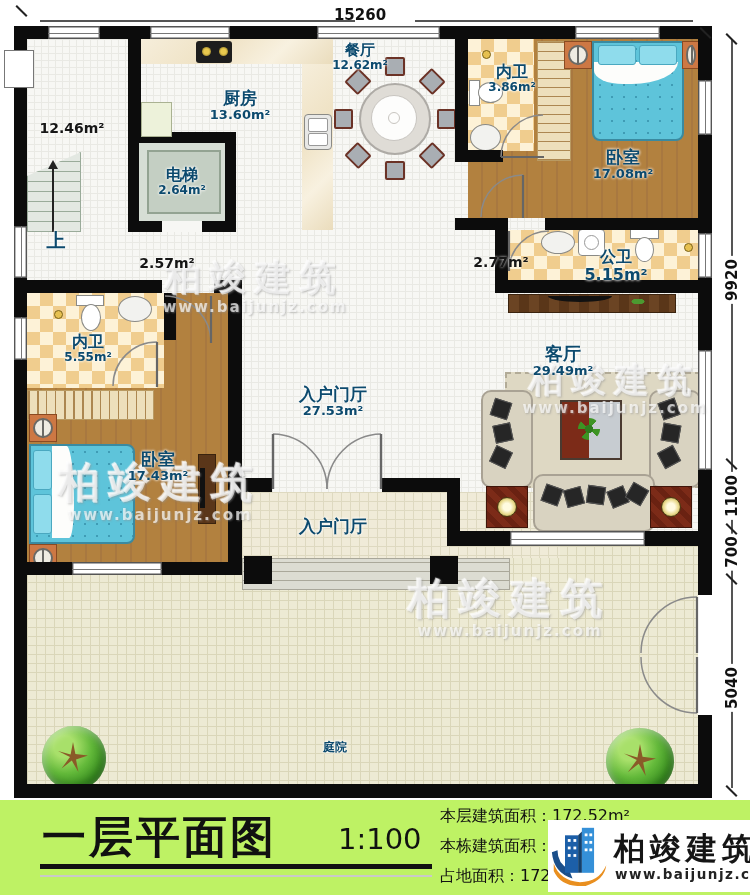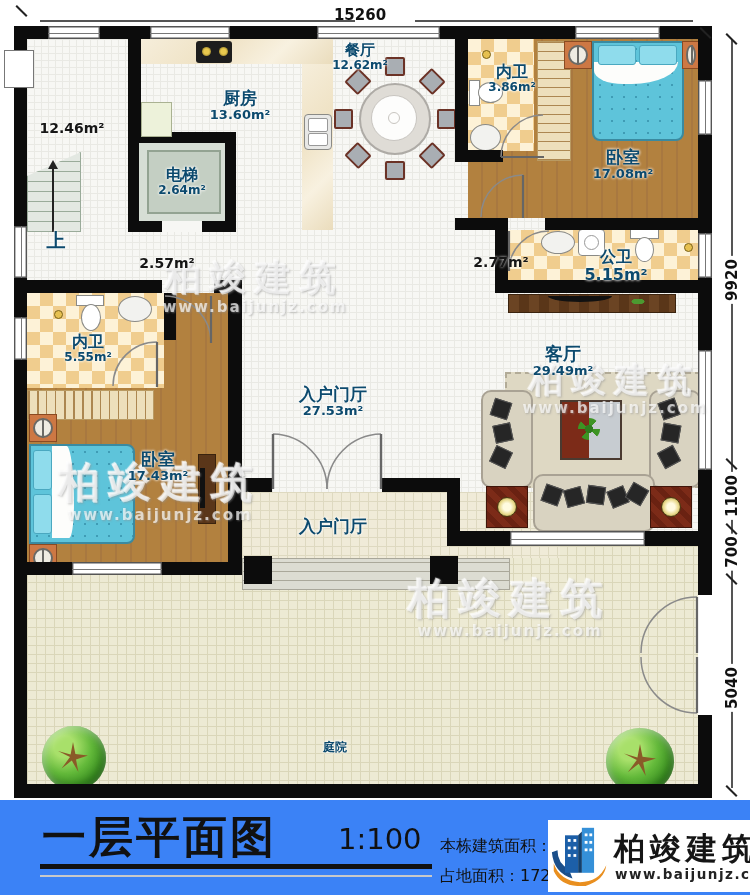--- a/index.html
+++ b/index.html
@@ -344,25 +344,26 @@
   <div class="dim dim-v" style="left:732px;top:688px;">5040</div>
   <div class="tick" style="left:14px;top:10px;"></div>
   <div class="tick" style="left:698px;top:32px;"></div>
   <div class="tick" style="left:724px;top:38px;"></div>
   <div class="tick" style="left:724px;top:463px;"></div>
   <div class="tick" style="left:724px;top:528px;"></div>
   <div class="tick" style="left:724px;top:578px;"></div>
   <div class="tick" style="left:724px;top:790px;"></div>
  </div>
 
- <div class="abs" style="left:0;top:800px;width:750px;height:95px;background:#3b82f6;">
+ <div class="abs" style="left:0;top:800px;width:750px;height:95px;background:#bef264;">
   <div class="tb-title" style="left:42px;top:8px;">一层平面图</div>
   <div class="tb-scale" style="left:338px;top:22px;">1:100</div>
   <div class="tb-rule1" style="left:40px;top:64px;width:392px;height:5px;"></div>
   <div class="tb-rule2" style="left:40px;top:75px;width:392px;height:2px;"></div>
+  <div class="tb-stat" style="left:440px;top:6px;">本层建筑面积：172.52m²</div>
   <div class="tb-stat" style="left:440px;top:36px;">本栋建筑面积：485.37m²（不含庭院面积）</div>
   <div class="tb-stat" style="left:440px;top:66px;">占地面积：172.52m²  层高：3.6m</div>
   <div class="logo" style="left:548px;top:20px;width:202px;height:72px;">
     <svg style="position:absolute;left:2px;top:4px;" width="60" height="62" viewBox="0 0 64 66">
       <path d="M4 42 Q10 60 32 62 Q52 62 60 44 Q58 60 38 66 Q12 68 4 50 Z" fill="#e98f1f"></path>
       <path d="M2 30 Q4 52 24 58 L20 48 Q8 42 8 28 Z" fill="#1b4f8a"></path>
       <rect x="16" y="12" width="14" height="40" fill="#1c5fa8"></rect>
       <rect x="34" y="4" width="13" height="48" fill="#3590d8"></rect>
       <path d="M30 12 L34 8 L34 52 L30 52 Z" fill="#12406e"></path>
       <rect x="19" y="16" width="3" height="3" fill="#fff"></rect>

